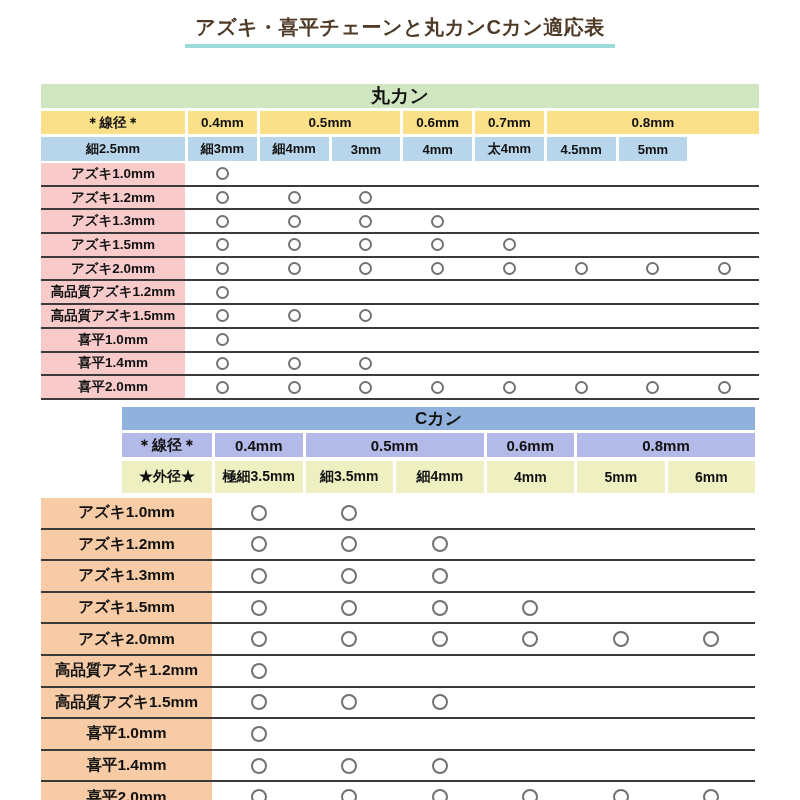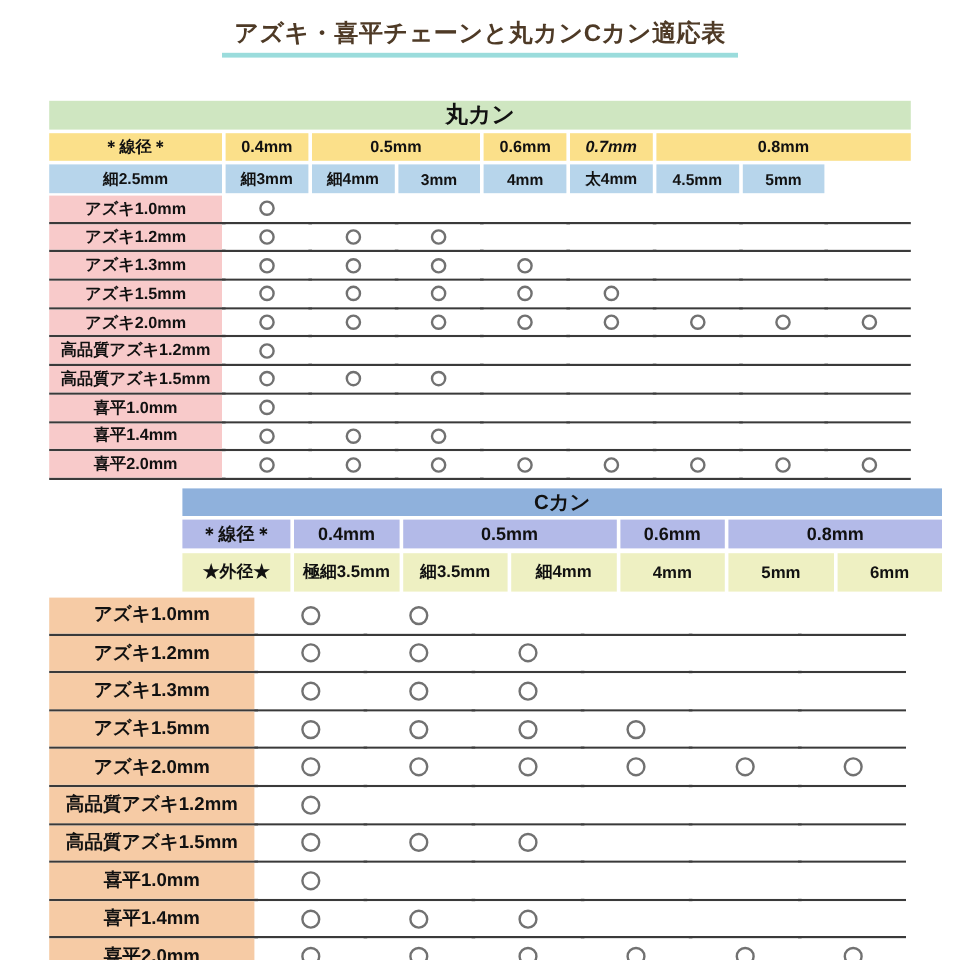--- a/index.html
+++ b/index.html
@@ -59,21 +59,21 @@
   .t1-row {
     height: 23.7px;
     border-bottom: 2px solid var(--separator, #3a3a3a);
     font-size: 13.5px;
   }
   .t1-row .row-label { background: var(--row-label-1, #f8caca); }
   .t1-circle { width: 13px; height: 13px; }
 
   
   #t2 { position: absolute; left: 41px; top: 407px; width: 714px; }
-  #t2-headwrap { margin-left: 111px; width: 633px; }
+  #t2-headwrap { margin-left: 81px; width: 633px; }
   #t2-head {
     height: 23px; margin-bottom: 3px;
     background: var(--ckan-header, #8fb1dc);
     font-size: 17px;
   }
   #t2-wire, #t2-outer {
     display: grid;
     grid-template-columns: 90px repeat(6, 1fr);
     column-gap: 3px;
   }
@@ -101,21 +101,21 @@
   <span class="title-text">アズキ・喜平チェーンと丸カンCカン適応表</span>
 </div>
 
 <div id="t1">
   <div id="t1-head" class="band">丸カン</div>
   <div id="t1-wire">
       <div class="cell">＊線径＊</div>
       <div class="cell" style="grid-column: span 1;">0.4mm</div>
       <div class="cell" style="grid-column: span 2;">0.5mm</div>
       <div class="cell" style="grid-column: span 1;">0.6mm</div>
-      <div class="cell" style="grid-column: span 1; font-style: italic;">0.7mm</div>
+      <div class="cell" style="grid-column: span 1;">0.7mm</div>
       <div class="cell" style="grid-column: span 3;">0.8mm</div>
     </div>
   <div id="t1-outer">
       <div class="cell">細2.5mm</div>
       <div class="cell">細3mm</div>
       <div class="cell">細4mm</div>
       <div class="cell">3mm</div>
       <div class="cell">4mm</div>
       <div class="cell">太4mm</div>
       <div class="cell">4.5mm</div>

